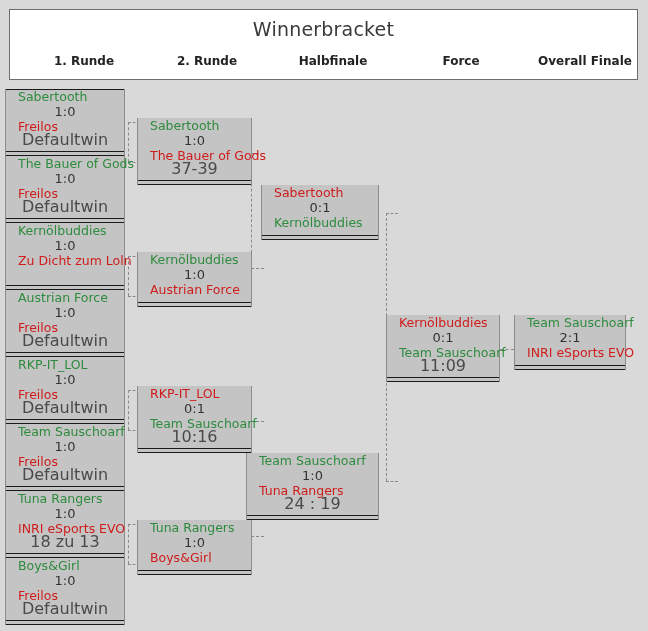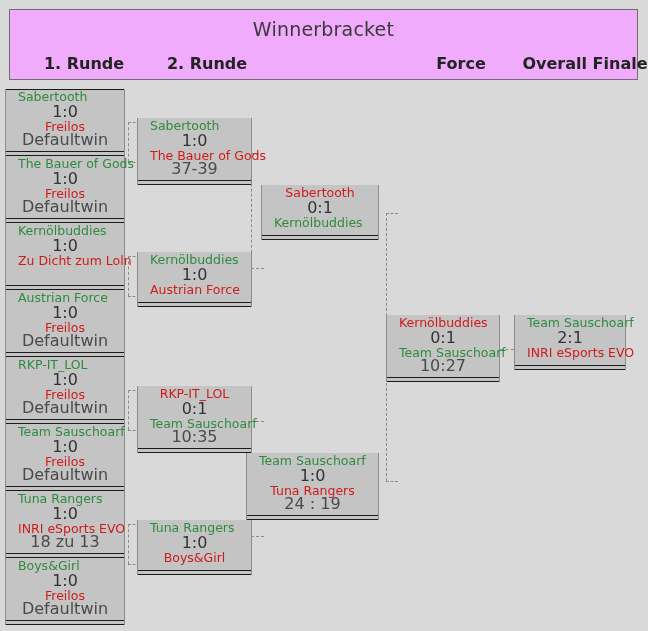--- a/index.html
+++ b/index.html
@@ -15,61 +15,61 @@
     position: relative;
   }
 
   
   #header-panel {
     position: absolute;
     left: 9px;
     top: 9px;
     width: 629px;
     height: 71px;
-    background: #f0abfc;
+    background: #ffffff;
     border: 1px solid #6d6d6d;
     box-sizing: border-box;
   }
   #bracket-title {
     position: absolute;
     left: 0;
     top: 8px;
     width: 100%;
     text-align: center;
     font-size: 19px;
     color: #3a3a3a;
     letter-spacing: .2px;
   }
   .round-label {
     position: absolute;
     top: 44px;
-    font-size: 16px;
+    font-size: 12px;
     font-weight: bold;
     color: #232323;
     text-align: center;
   }
 
   
   .match {
     position: absolute;
     background: #c4c4c4;
     box-sizing: border-box;
     border-left: 1px solid #8c8c8c;
     border-right: 1px solid #8c8c8c;
   }
   .match .team {
     font-size: 12.5px;
     line-height: 15px;
     white-space: nowrap;
     padding: 0 12px;
   }
   .match .team.win  { color: #2e8b3e; text-align: left; }
-  .match .team.lose { color: #d01b1b; text-align: center; }
+  .match .team.lose { color: #d01b1b; text-align: left; }
   .match .score {
-    font-size: 16px;
+    font-size: 13px;
     line-height: 15px;
     color: #333333;
     text-align: center;
   }
   .match .note {
     font-size: 16px;
     line-height: 12px;
     color: #4a4a4a;
     text-align: center;
   }
@@ -104,20 +104,21 @@
     border-top: 1px dashed #8a8a8a;
   }
 </style>
 </head>
 <body>
 
 <div id="header-panel">
   <div id="bracket-title">Winnerbracket</div>
   <div class="round-label" style="left:9px;  width:130px;">1. Runde</div>
   <div class="round-label" style="left:132px;width:130px;">2. Runde</div>
+  <div class="round-label" style="left:255px;width:136px;">Halbfinale</div>
   <div class="round-label" style="left:386px;width:130px;">Force</div>
   <div class="round-label" style="left:505px;width:140px;">Overall Finale</div>
 </div>
 
 <div class="conn-v" style="left:128px; top:122px;  height:40px;"></div>
 <div class="conn-h" style="left:128px; top:122px;  width:12px;"></div>
 <div class="conn-h" style="left:128px; top:162px;  width:12px;"></div>
 
 <div class="conn-v" style="left:128px; top:256px;  height:40px;"></div>
 <div class="conn-h" style="left:128px; top:256px;  width:12px;"></div>
@@ -203,21 +204,21 @@
 <div class="match" style="left:137px; top:252px; width:115px; height:55px;">
   <div class="team win">Kernölbuddies</div>
   <div class="score">1:0</div>
   <div class="team lose">Austrian Force</div>
   <div class="note"></div>
 </div>
 <div class="match" style="left:137px; top:386px; width:115px; height:67px;">
   <div class="team lose">RKP-IT_LOL</div>
   <div class="score">0:1</div>
   <div class="team win">Team Sauschoarf</div>
-  <div class="note">10:35</div>
+  <div class="note">10:16</div>
 </div>
 <div class="match" style="left:137px; top:520px; width:115px; height:55px;">
   <div class="team win">Tuna Rangers</div>
   <div class="score">1:0</div>
   <div class="team lose">Boys&amp;Girl</div>
   <div class="note"></div>
 </div>
 
 <div class="match" style="left:261px; top:185px; width:118px; height:55px;">
   <div class="team lose">Sabertooth</div>
@@ -229,21 +230,21 @@
   <div class="team win">Team Sauschoarf</div>
   <div class="score">1:0</div>
   <div class="team lose">Tuna Rangers</div>
   <div class="note">24 : 19</div>
 </div>
 
 <div class="match" style="left:386px; top:315px; width:114px; height:67px;">
   <div class="team lose">Kernölbuddies</div>
   <div class="score">0:1</div>
   <div class="team win">Team Sauschoarf</div>
-  <div class="note">10:27</div>
+  <div class="note">11:09</div>
 </div>
 
 <div class="match" style="left:514px; top:315px; width:112px; height:55px;">
   <div class="team win">Team Sauschoarf</div>
   <div class="score">2:1</div>
   <div class="team lose">INRI eSports EVO</div>
   <div class="note"></div>
 </div>
 
 </body></html>

